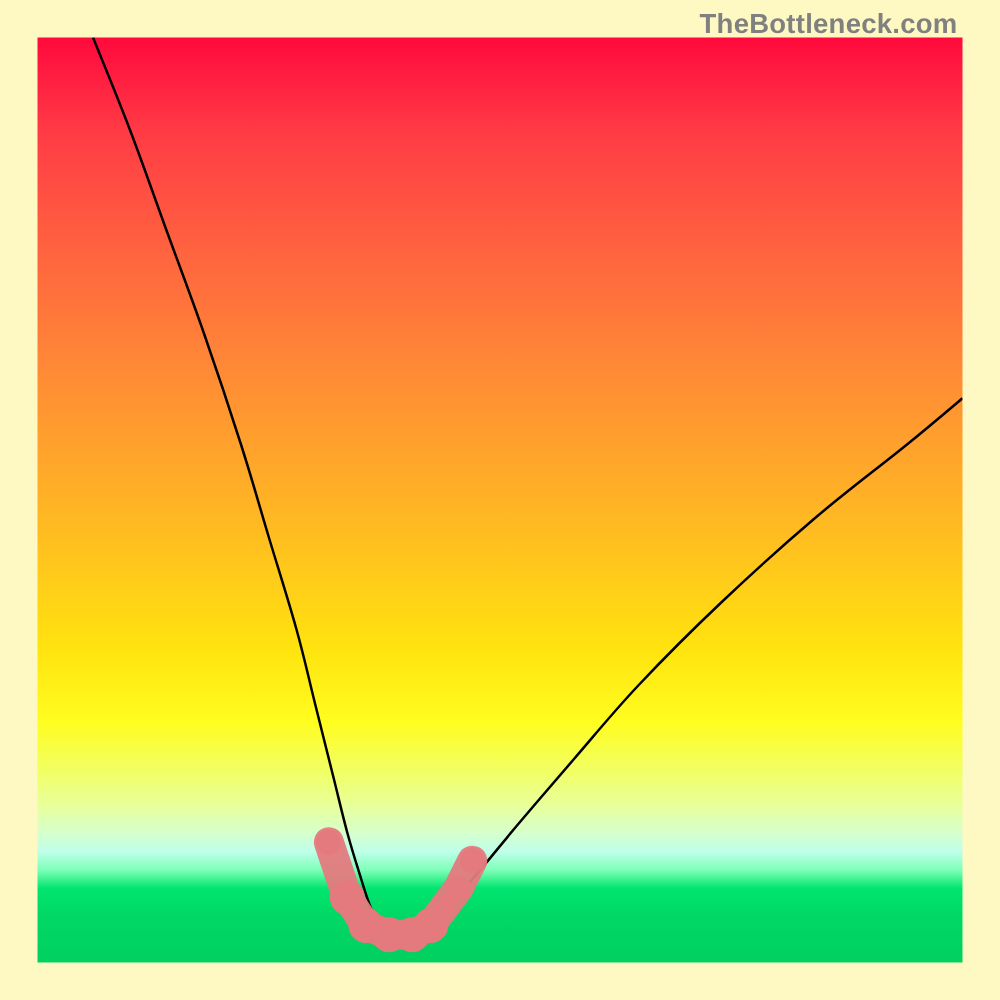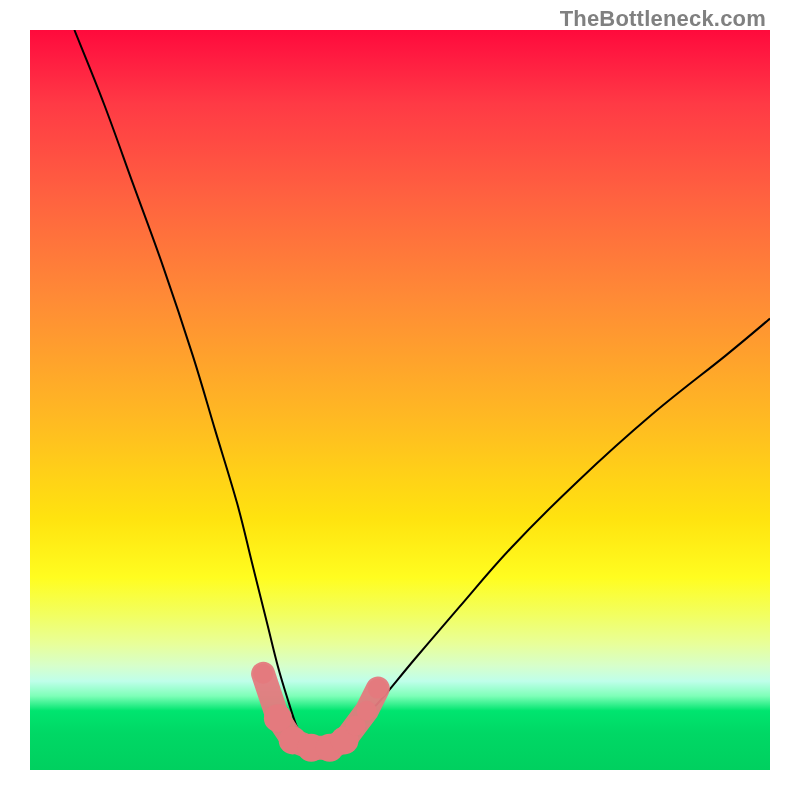--- a/index.html
+++ b/index.html
@@ -9,21 +9,21 @@
     height: 800px;
     overflow: hidden;
     background: #000;
     font-family: Arial, Helvetica, sans-serif;
   }
   .frame {
     position: absolute;
     top: 0; left: 0;
     width: 800px;
     height: 800px;
-    background: #ffffff;
+    background: #fef9c3;
   }
   .plot-area {
     position: absolute;
     top: 30px;
     left: 30px;
     width: 740px;
     height: 740px;
     background: linear-gradient(to bottom,
       #ff0a3c 0%,
       #ff1840 3%,

